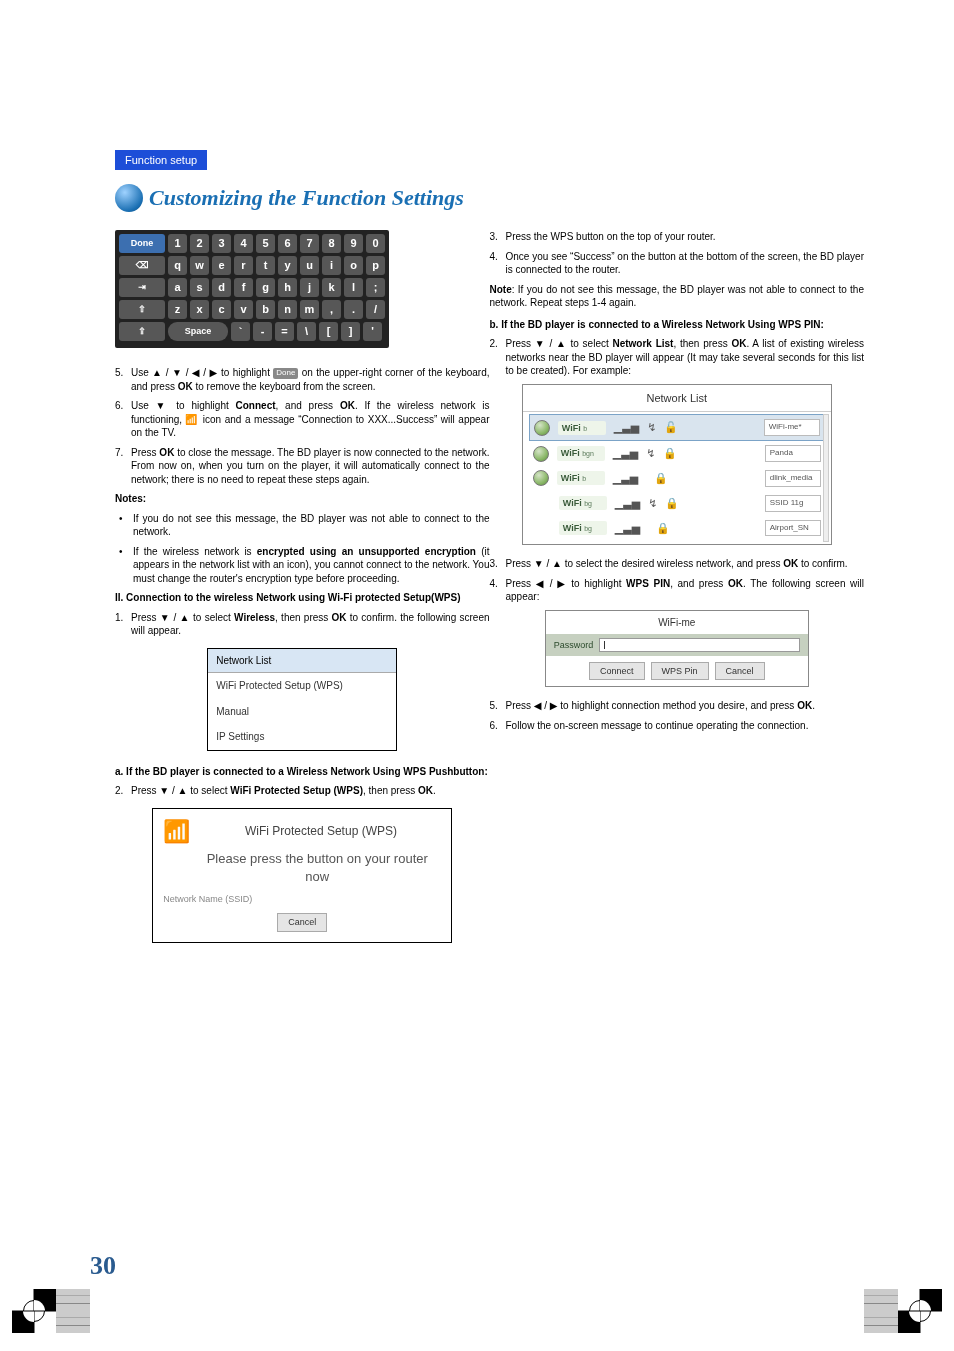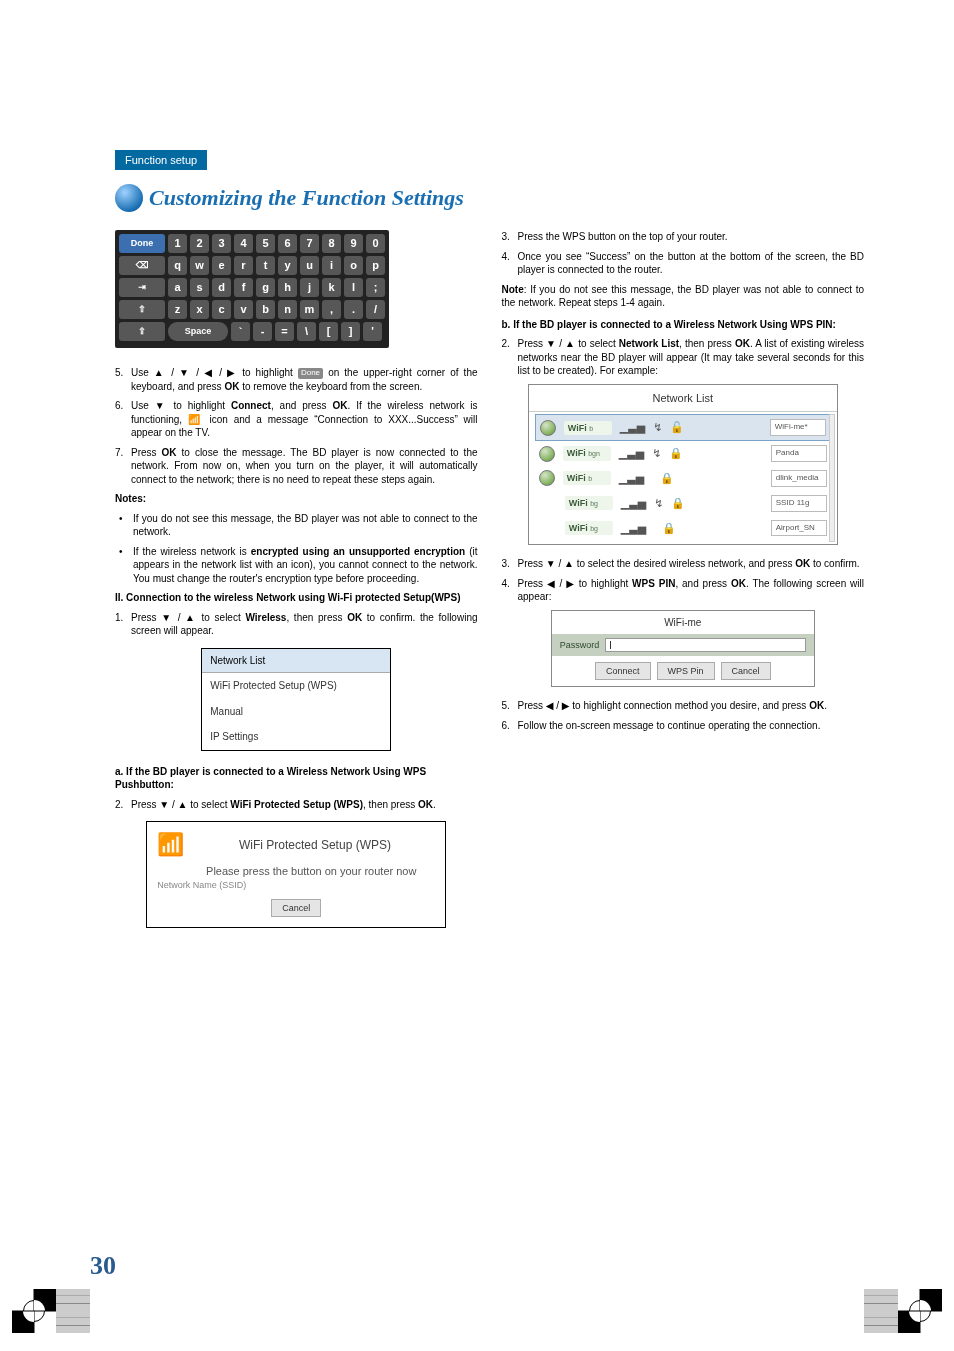--- a/index.html
+++ b/index.html
@@ -8,21 +8,21 @@
     font-family: Arial, Helvetica, sans-serif;
     width: 954px;
     height: 1351px;
     position: relative;
     color: #000;
   }
   .page {
     padding: 150px 90px 60px 115px;
   }
   .header-bar {
-    background: #0369a1;
+    background: #1d4ed8;
     color: #fff;
     font-size: 11px;
     padding: 4px 10px;
     margin-bottom: 14px;
     display: inline-block;
   }
   .sphere-row { display: flex; align-items: center; margin-bottom: 18px; }
   .sphere {
     width: 28px; height: 28px; border-radius: 50%;
     background: radial-gradient(circle at 35% 30%, #9fd2ff 0%, #1a6fb3 70%, #0b4878 100%);
@@ -30,21 +30,21 @@
     flex-shrink: 0;
   }
   .title-text {
     font-family: "Times New Roman", serif;
     font-style: italic;
     font-weight: bold;
     color: #1a6fb3;
     font-size: 22px;
     text-align: right;
   }
-  .columns { display: flex; gap: 24px; }
+  .columns { display: flex; }
   .col { flex: 1; font-size: 10px; line-height: 1.35; }
 
   
   .keyboard {
     background: #222;
     padding: 4px;
     border-radius: 2px;
     display: inline-block;
     margin-bottom: 18px;
   }
@@ -90,21 +90,21 @@
   .wps-box {
     border: 1px solid #000;
     width: 300px;
     margin: 10px auto;
     padding: 8px 10px 10px;
     font-size: 10px;
   }
   .wps-head-row { display: flex; align-items: center; gap: 10px; margin-bottom: 4px; }
   .wifi-icon { color: #888; font-size: 22px; }
   .wps-title { font-size: 12px; text-align: center; flex: 1; color: #444; }
-  .wps-sub { font-size: 11px; text-align: center; color: #555; margin-bottom: 0; margin-left: 30px; }
+  .wps-sub { font-size: 13px; text-align: center; color: #555; margin-bottom: 8px; margin-left: 30px; }
   .ssid-label { color: #888; font-size: 9px; margin-bottom: 8px; }
   .btn-row { display: flex; justify-content: center; gap: 6px; }
   .mini-btn {
     background: #e5e5e5; border: 1px solid #aaa;
     font-size: 9px; padding: 2px 10px;
     color: #333;
   }
 
   .netlist-box {
     border: 1px solid #888;

